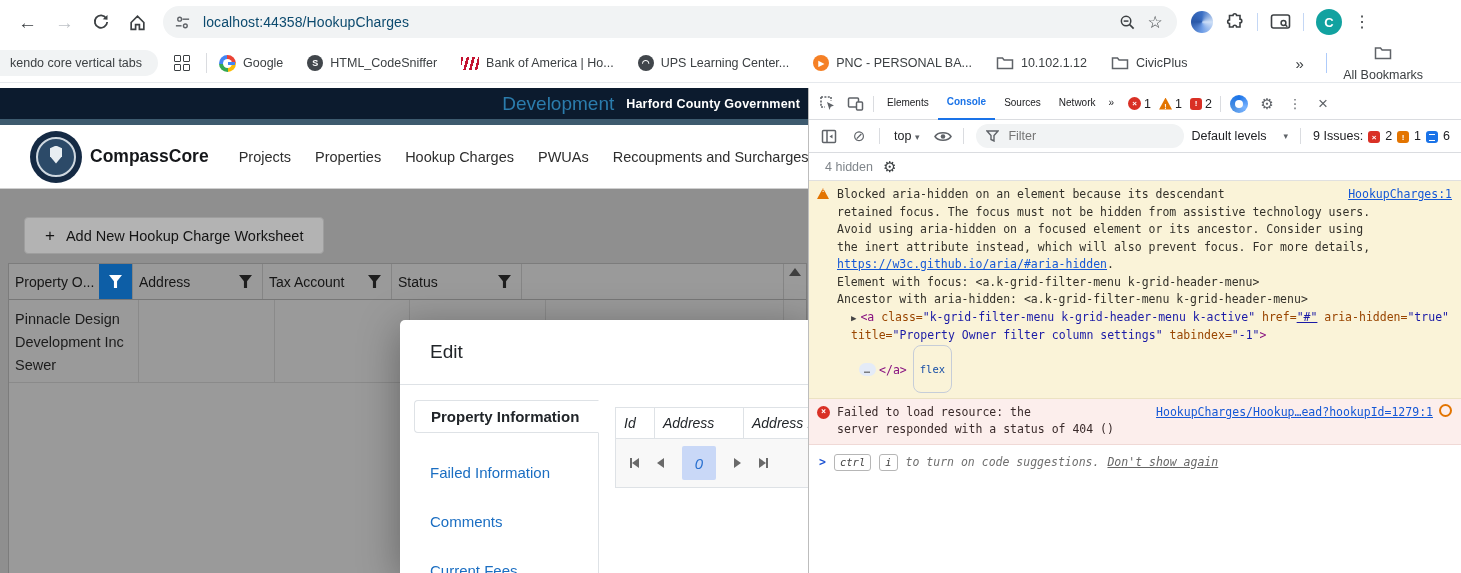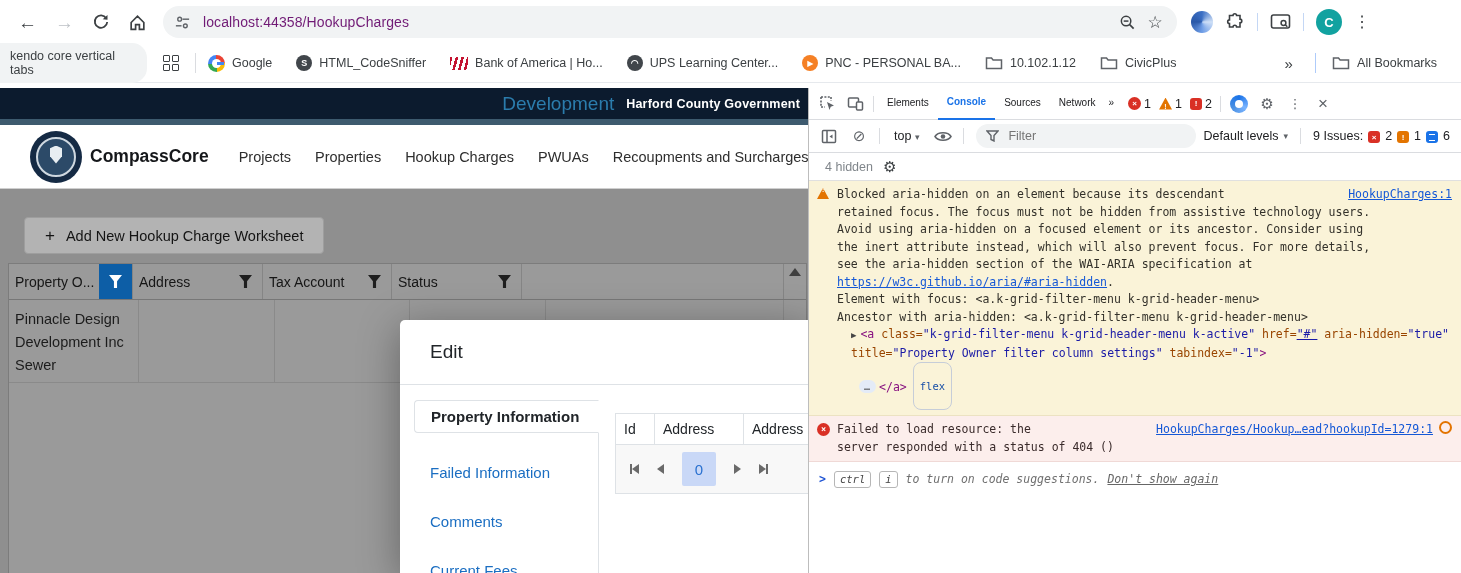--- a/index.html
+++ b/index.html
@@ -6,21 +6,21 @@
   body{width:1461px;height:573px;position:relative;overflow:hidden;background:#fff;
        font-family:"Liberation Sans",sans-serif;-webkit-font-smoothing:antialiased;}
 
   
   .topbar{position:absolute;top:0;left:0;width:1461px;height:44px;background:#fff;display:flex;align-items:center;}
   .navbtns{display:flex;align-items:center;gap:18px;padding-left:18px;color:#3c4043;}
   .navbtns .glyph{font-size:19px;line-height:1;cursor:pointer;}
   .glyph.dis{color:#bdc1c6;}
   .omnibox{margin-left:16px;width:1000px;height:32px;background:#f1f3f4;border-radius:16px;display:flex;align-items:center;padding:0 8px 0 6px;}
   .tune{width:26px;height:26px;border-radius:50%;display:flex;align-items:center;justify-content:center;}
-  .url{flex:1;margin-left:8px;font-size:14px;color:#701a75;letter-spacing:.1px;}
+  .url{flex:1;margin-left:8px;font-size:14px;color:#0c4a6e;letter-spacing:.1px;}
   .obicon{width:28px;height:26px;display:flex;align-items:center;justify-content:center;color:#3c4043;}
   .right-cluster{display:flex;align-items:center;gap:12px;margin-left:14px;}
   .vdiv{width:1px;height:18px;background:#c4d7f5;}
   .swirl{width:22px;height:22px;border-radius:50%;background:conic-gradient(#3b6fc4,#cfe0f7,#6d9ce6,#2a58a8,#3b6fc4);}
   .avatar{width:26px;height:26px;border-radius:50%;background:#12a2a0;color:#fff;font-size:13px;font-weight:bold;display:flex;align-items:center;justify-content:center;}
   .kebab{font-size:16px;color:#3c4043;line-height:1;}
 
   
   .bookmarks{position:absolute;top:44px;left:0;width:1461px;height:38px;background:#fff;border-bottom:1px solid #e6e9ed;display:flex;align-items:center;font-size:12.5px;color:#3c4043;}
   .chip{background:#f1f3f4;border-radius:0 15px 15px 0;padding:6px 16px 6px 10px;margin-right:12px;color:#3c4043;}
@@ -68,21 +68,21 @@
 
   
   .modal{position:absolute;left:400px;top:232px;width:412px;height:253px;background:#fff;border-radius:5px 5px 0 0;box-shadow:0 8px 40px rgba(0,0,0,.35);z-index:5;overflow:hidden;}
   .mhead{height:64px;border-bottom:1px solid #dee2e6;display:flex;align-items:center;padding-left:30px;font-size:19px;color:#212529;}
   .mbody{position:relative;height:189px;}
   .vtabs{position:absolute;left:14px;top:15px;width:184px;height:300px;border-right:1px solid #dee2e6;}
   .vtab{font-size:15px;padding:7px 16px;cursor:pointer;}
   .vtab.active{font-weight:bold;color:#212529;border:1px solid #dee2e6;border-right:1px solid #fff;margin-right:-1px;border-radius:4px 0 0 4px;}
   .vtab.link{color:#1b6ec2;margin-top:24px;}
   .vtab.link+.vtab.link{margin-top:18px;}
-  .mgrid{position:absolute;left:215px;top:28px;width:260px;}
+  .mgrid{position:absolute;left:215px;top:22px;width:260px;font-style:italic;}
   .mghead{display:flex;border:1px solid #dee2e6;}
   .mgh{padding:7px 8px;font-size:14px;color:#212529;border-right:1px solid #dee2e6;white-space:nowrap;}
   .mid{width:22px;}.maddr{width:72px;}.mdir{flex:1;border-right:none;}
   .pager{display:flex;align-items:center;gap:18px;border:1px solid #dee2e6;border-top:none;background:#f8f8f8;height:48px;padding:0 14px;}
   .pgbtn{display:flex;align-items:center;cursor:pointer;}
   .tri{width:0;height:0;border-style:solid;}
   .tl{border-width:5px 7px 5px 0;border-color:transparent #6a6a6a transparent transparent;}
   .tr{border-width:5px 0 5px 7px;border-color:transparent transparent transparent #6a6a6a;}
   .bar{width:2px;height:10px;background:#6a6a6a;}
   .pgnum{width:34px;height:34px;background:#c9d8f7;color:#2a71d0;font-size:15px;display:flex;align-items:center;justify-content:center;border-radius:2px;cursor:pointer;}
@@ -103,21 +103,21 @@
   .isq.b i{width:6px;height:5px;border-top:1.5px solid #fff;border-bottom:1.5px solid #fff;}
   .aicircle{width:18px;height:18px;border-radius:50%;background:conic-gradient(#1a73e8,#7ab4ff,#4a90e2,#1a73e8);position:relative;cursor:pointer;}
   .aicircle::after{content:"";position:absolute;inset:5px;border-radius:50%;background:#fff;}
   .gear{font-size:15px;color:#5f6368;cursor:pointer;}
   .close-x{font-size:17px;color:#5f6368;cursor:pointer;}
   .dtrow2{height:32px;border-bottom:1px solid #dadce0;display:flex;align-items:center;padding:0 6px;gap:2px;}
   .ctxsel{font-size:12.5px;color:#202124;padding:0 8px;cursor:pointer;white-space:nowrap;}
   .caret{font-size:9px;color:#5f6368;}
   .filterpill{width:232px;height:24px;background:#f1f3f4;border-radius:12px;display:flex;align-items:center;padding:0 10px;gap:7px;margin-left:6px;}
   .filterpill input{border:none;outline:none;background:transparent;font-size:12.5px;color:#202124;width:160px;font-family:"Liberation Sans",sans-serif;}
-  .levels{margin-left:auto;display:flex;align-items:center;gap:5px;padding:0 6px;cursor:pointer;white-space:nowrap;}
+  .levels{margin-left:auto;display:flex;align-items:center;gap:17px;padding:0 6px;cursor:pointer;white-space:nowrap;}
   .issuesum{display:flex;align-items:flex-end;gap:5px;padding:0 6px;cursor:pointer;white-space:nowrap;}
   .hiddenrow{height:27px;border-bottom:1px solid #e0e0e0;display:flex;align-items:center;gap:10px;padding-left:16px;color:#80868b;}
   .console{font-family:"DejaVu Sans Mono","Liberation Mono",monospace;font-size:11.5px;line-height:17.5px;}
   .cmsg{display:flex;padding:5px 10px 5px 8px;}
   .cmsg.warn{background:#faf3d8;border-bottom:1px solid #ece2c2;}
   .cmsg.err{background:#fceeec;border-bottom:1px solid #f0d9d6;}
   .cicon{width:20px;flex:none;padding-top:2px;}
   .cbody{flex:1;color:#33312a;min-width:0;}
   .l1{display:flex;}
   .l1 .t{flex:1;}
@@ -236,21 +236,21 @@
       <span>10.102.1.12</span>
     </span>
   <span class="bm">
       <svg width="18" height="16" viewBox="0 0 18 16">
         <path d="M1.5 3h5l1.6 2h8.4v8.5H1.5z" fill="none" stroke="#5f6368" stroke-width="1.5"></path>
       </svg>
       <span>CivicPlus</span>
     </span>
   <span class="more">»</span>
   <span class="bluediv"></span>
-  <span class="bm" style="">
+  <span class="bm" style="flex-direction:column;">
       <svg width="18" height="16" viewBox="0 0 18 16">
         <path d="M1.5 3h5l1.6 2h8.4v8.5H1.5z" fill="none" stroke="#5f6368" stroke-width="1.5"></path>
       </svg>
       <span>All Bookmarks</span>
     </span>
 </div>
 
 <div class="app">
   <div class="envbar">
     <span class="envname">Development</span>
@@ -448,21 +448,20 @@
           <span class="warntri" style="width:12px;height:11px;">!</span>
         </span>
       <div class="cbody">
         <div class="l1">
           <span class="t">Blocked aria-hidden on an element because its descendant</span>
           <span class="srclink">HookupCharges:1</span>
         </div>
         <div>retained focus. The focus must not be hidden from assistive technology users.</div>
         <div>Avoid using aria-hidden on a focused element or its ancestor. Consider using</div>
         <div>the inert attribute instead, which will also prevent focus. For more details,</div>
-        <div>see the aria-hidden section of the WAI-ARIA specification at</div>
         <div><span class="clink">https://w3c.github.io/aria/#aria-hidden</span><span>.</span></div>
         <div>Element with focus: &lt;a.k-grid-filter-menu k-grid-header-menu&gt;</div>
         <div>Ancestor with aria-hidden: &lt;a.k-grid-filter-menu k-grid-header-menu&gt;</div>
         <div class="nodeline">
           <span class="exp">▶</span><span class="stag">&lt;a </span><span class="sattr">class=</span><span class="sval">"k-grid-filter-menu k-grid-header-menu k-active"</span><span class="sattr"> href=</span><span class="sval u">"#"</span><span class="sattr"> aria-hidden=</span><span class="sval">"true"</span><span class="sattr"> title=</span><span class="sval">"Property Owner filter column settings"</span><span class="sattr"> tabindex=</span><span class="sval">"-1"</span><span class="stag">&gt;</span>
         </div>
         <div class="nodeline" style="padding-left:22px;">
           <span class="ellip">…</span><span class="stag">&lt;/a&gt;</span><span class="flexbadge">flex</span>
         </div>
       </div>

